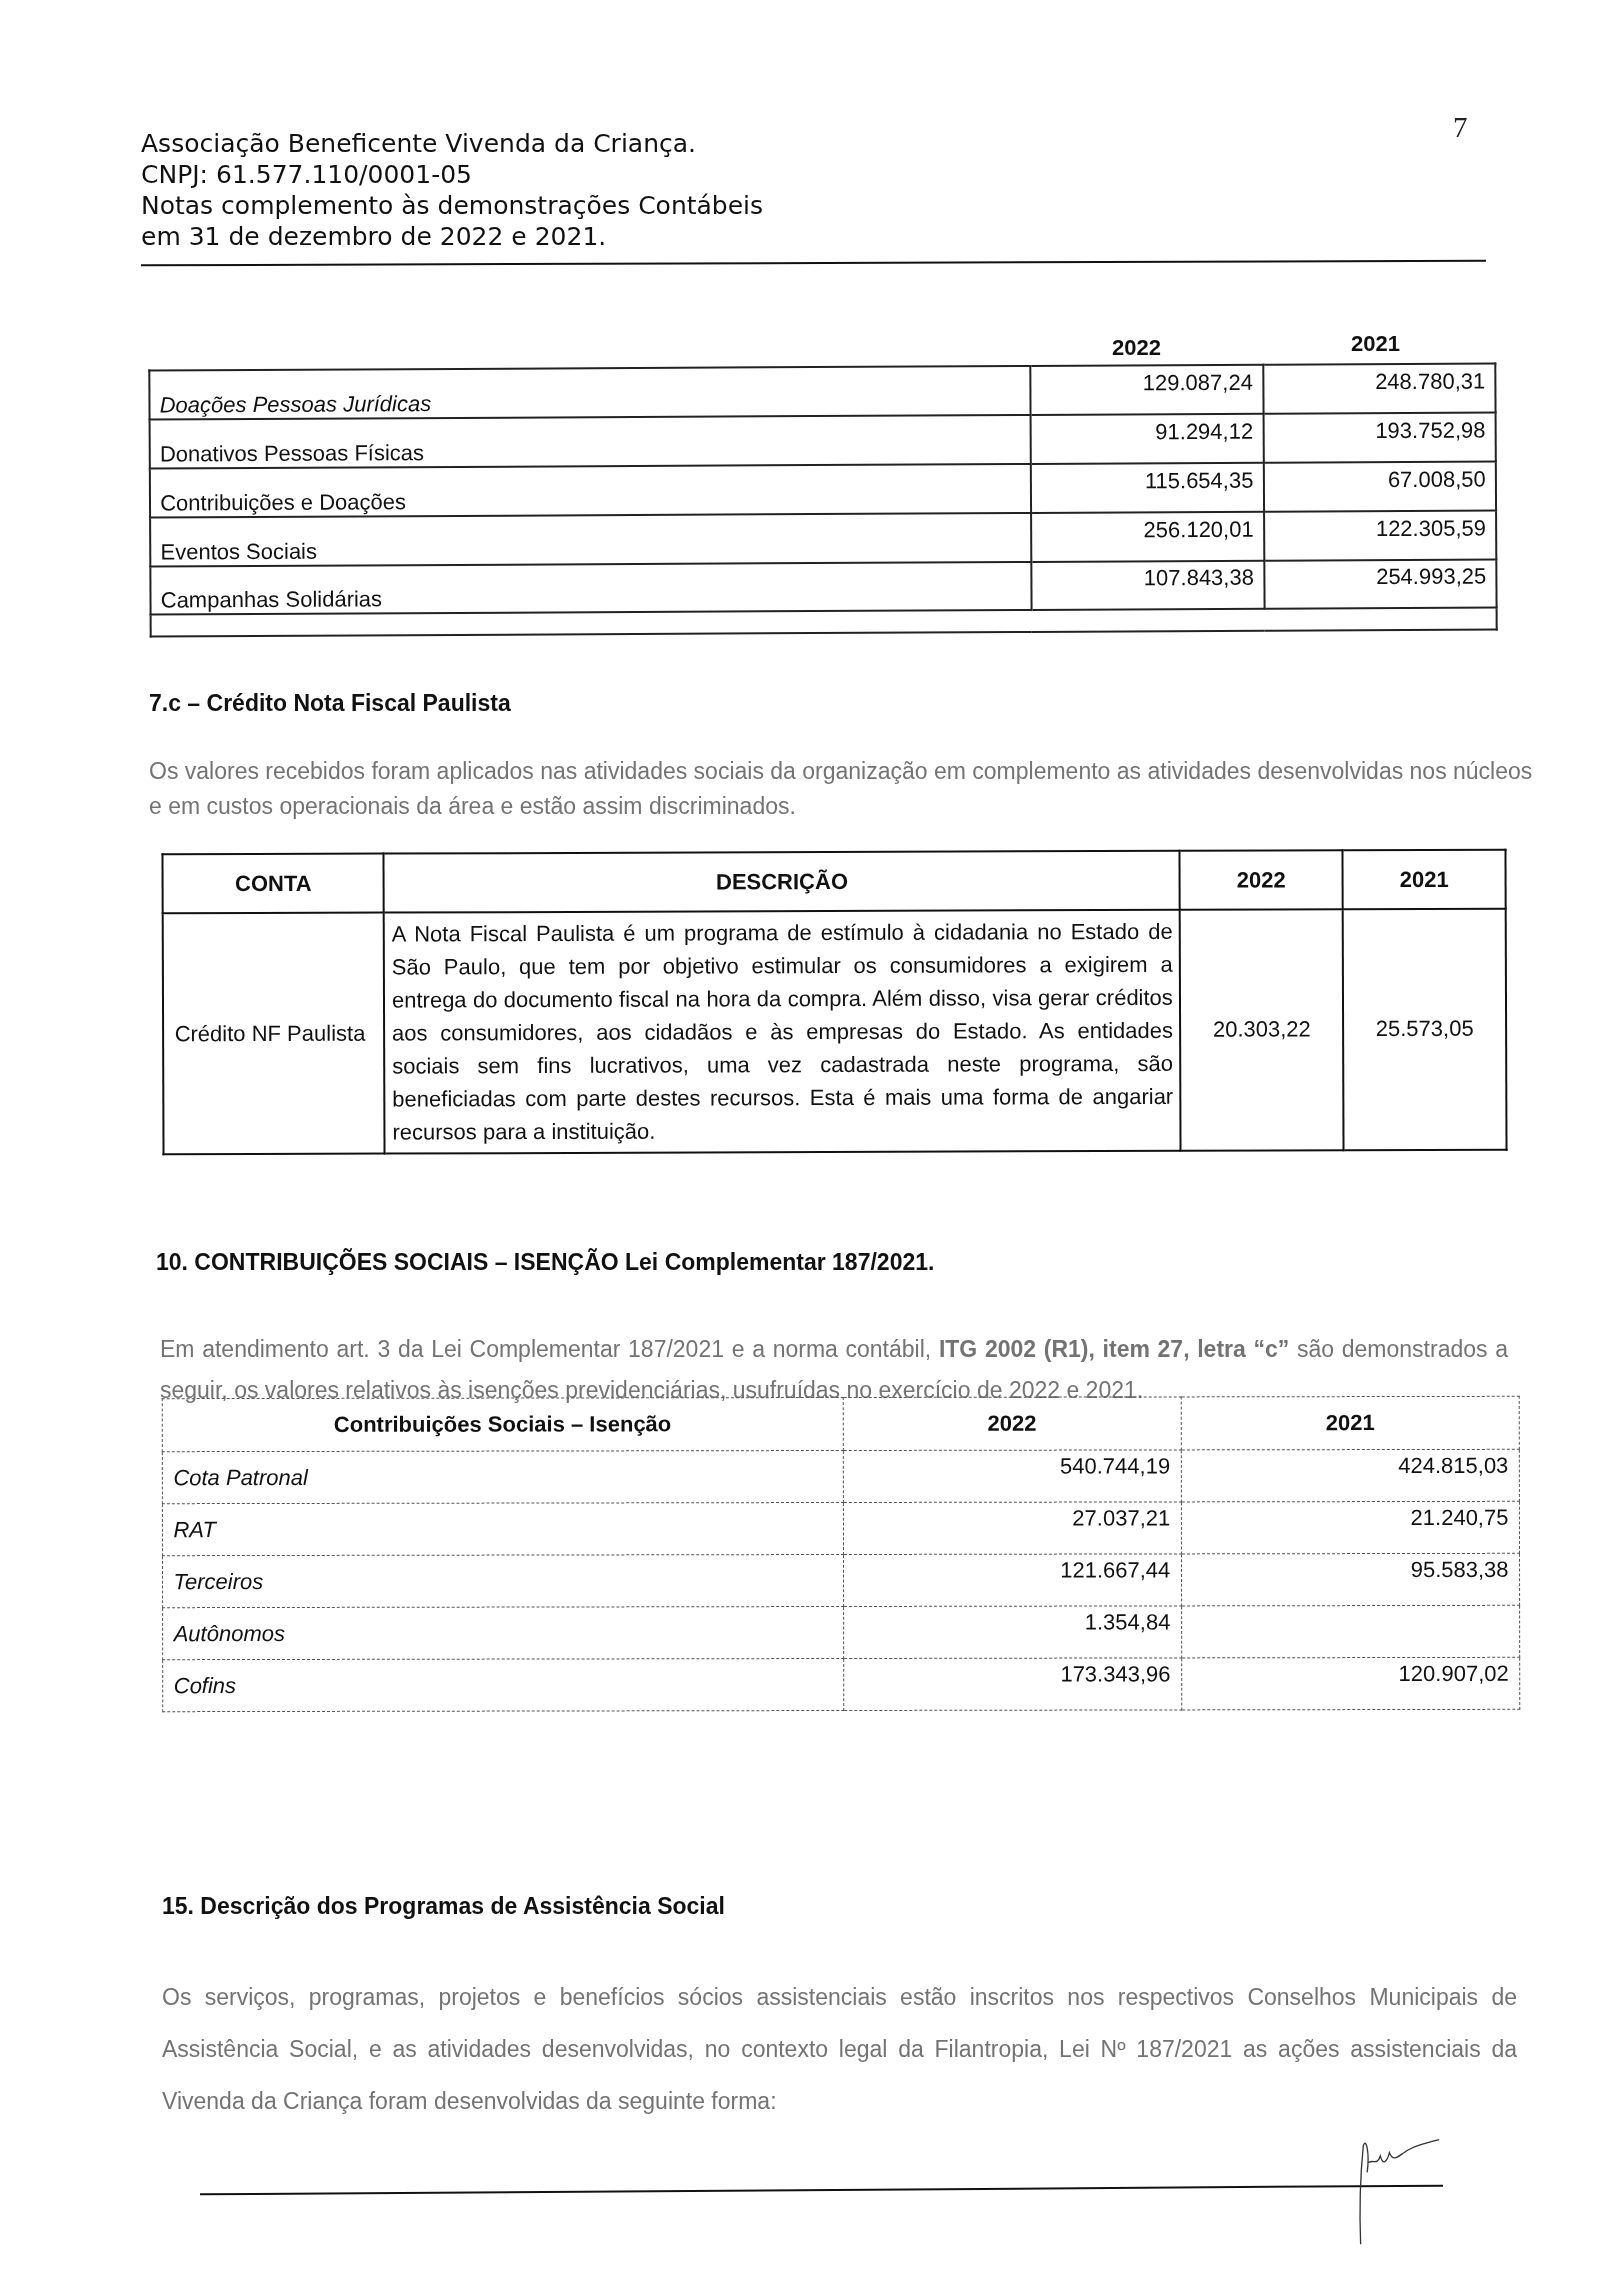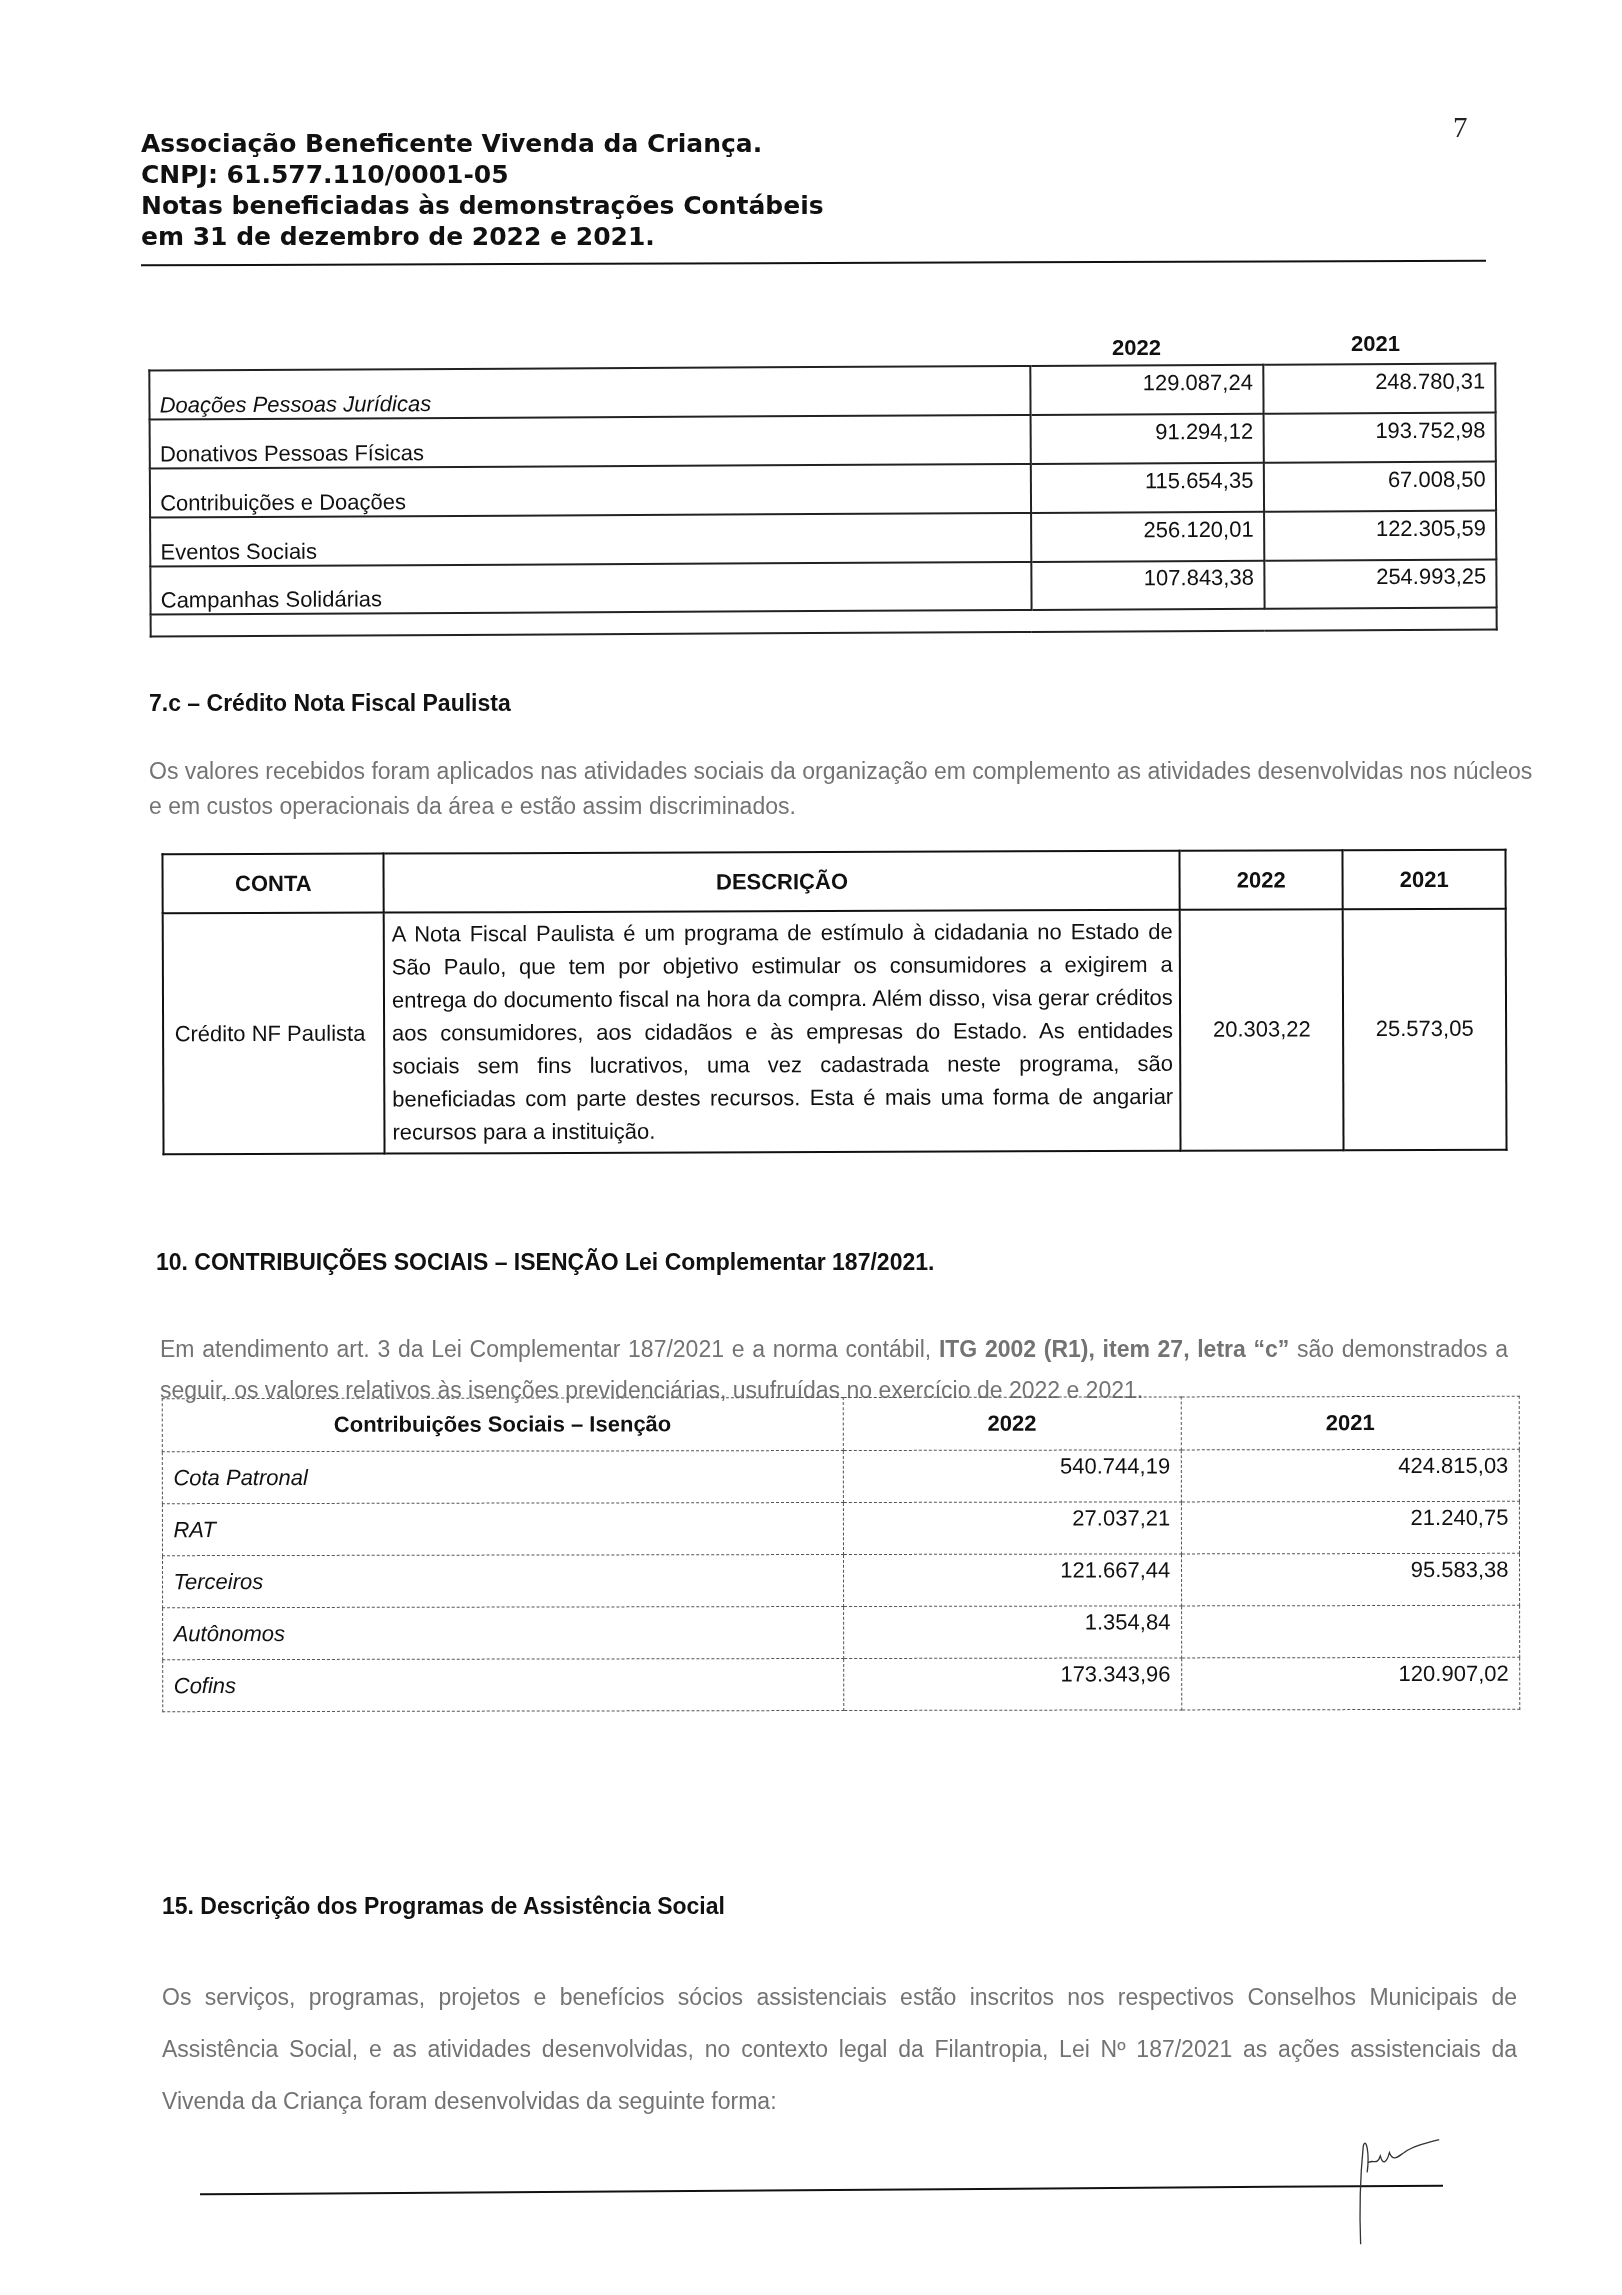--- a/index.html
+++ b/index.html
@@ -1,21 +1,21 @@
 <!DOCTYPE html>
 <html style="font-size:10.5px"><head>
   <meta charset="utf-8">
   <style>
     html, body { margin: 0; padding: 0; background: #ffffff; }
     body { width: 1623px; height: 2295px; position: relative; overflow: hidden;
            font-family: "Liberation Sans", sans-serif; color: #111; }
     .page-num { position: absolute; left: 1453px; top: 111px; font-family: "Liberation Serif", serif;
                 font-size: 29px; color: #222; }
     .header { position: absolute; left: 141px; top: 128px; }
-    .header div { font-family: "DejaVu Sans", sans-serif; font-weight: bold; font-size: 25px; line-height: 31px; color: #111; }
+    .header div { font-family: "DejaVu Sans", sans-serif; font-weight: normal; font-size: 25px; line-height: 31px; color: #111; }
     .rule { position: absolute; height: 2px; background: #111; }
     .rule-top { left: 141px; top: 262px; width: 1345px; transform: rotate(-0.2deg); }
     .rule-bottom { left: 200px; top: 2189px; width: 1243px; transform: rotate(-0.4deg); }
 
     table { border-collapse: collapse; position: absolute; }
     td, th { font-family: "Liberation Sans", sans-serif; }
 
     
     .t1-head { position: absolute; top: 335px; font-weight: bold; font-size: 22px; }
     .t1 { left: 149px; top: 366px; width: 1348px; transform: rotate(-0.3deg); }
@@ -47,21 +47,21 @@
     .signature { position: absolute; left: 1341px; top: 2133px; width: 144px; height: 131px; }
   </style>
 </head>
 <body>
 
 <div class="page-num">7</div>
 
 <div class="header">
   <div>Associação Beneficente Vivenda da Criança.</div>
   <div>CNPJ: 61.577.110/0001-05</div>
-  <div>Notas beneficiadas às demonstrações Contábeis</div>
+  <div>Notas complemento às demonstrações Contábeis</div>
   <div>em 31 de dezembro de 2022 e 2021.</div>
 </div>
 <div class="rule rule-top"></div>
 
 <div class="t1-head" style="left:1112px;">2022</div>
 <div class="t1-head" style="left:1351px; top:331px;">2021</div>
 <table class="t1">
   <tbody id="t1-body">
       <tr>
         <td class="lbl italic">Doações Pessoas Jurídicas</td>

